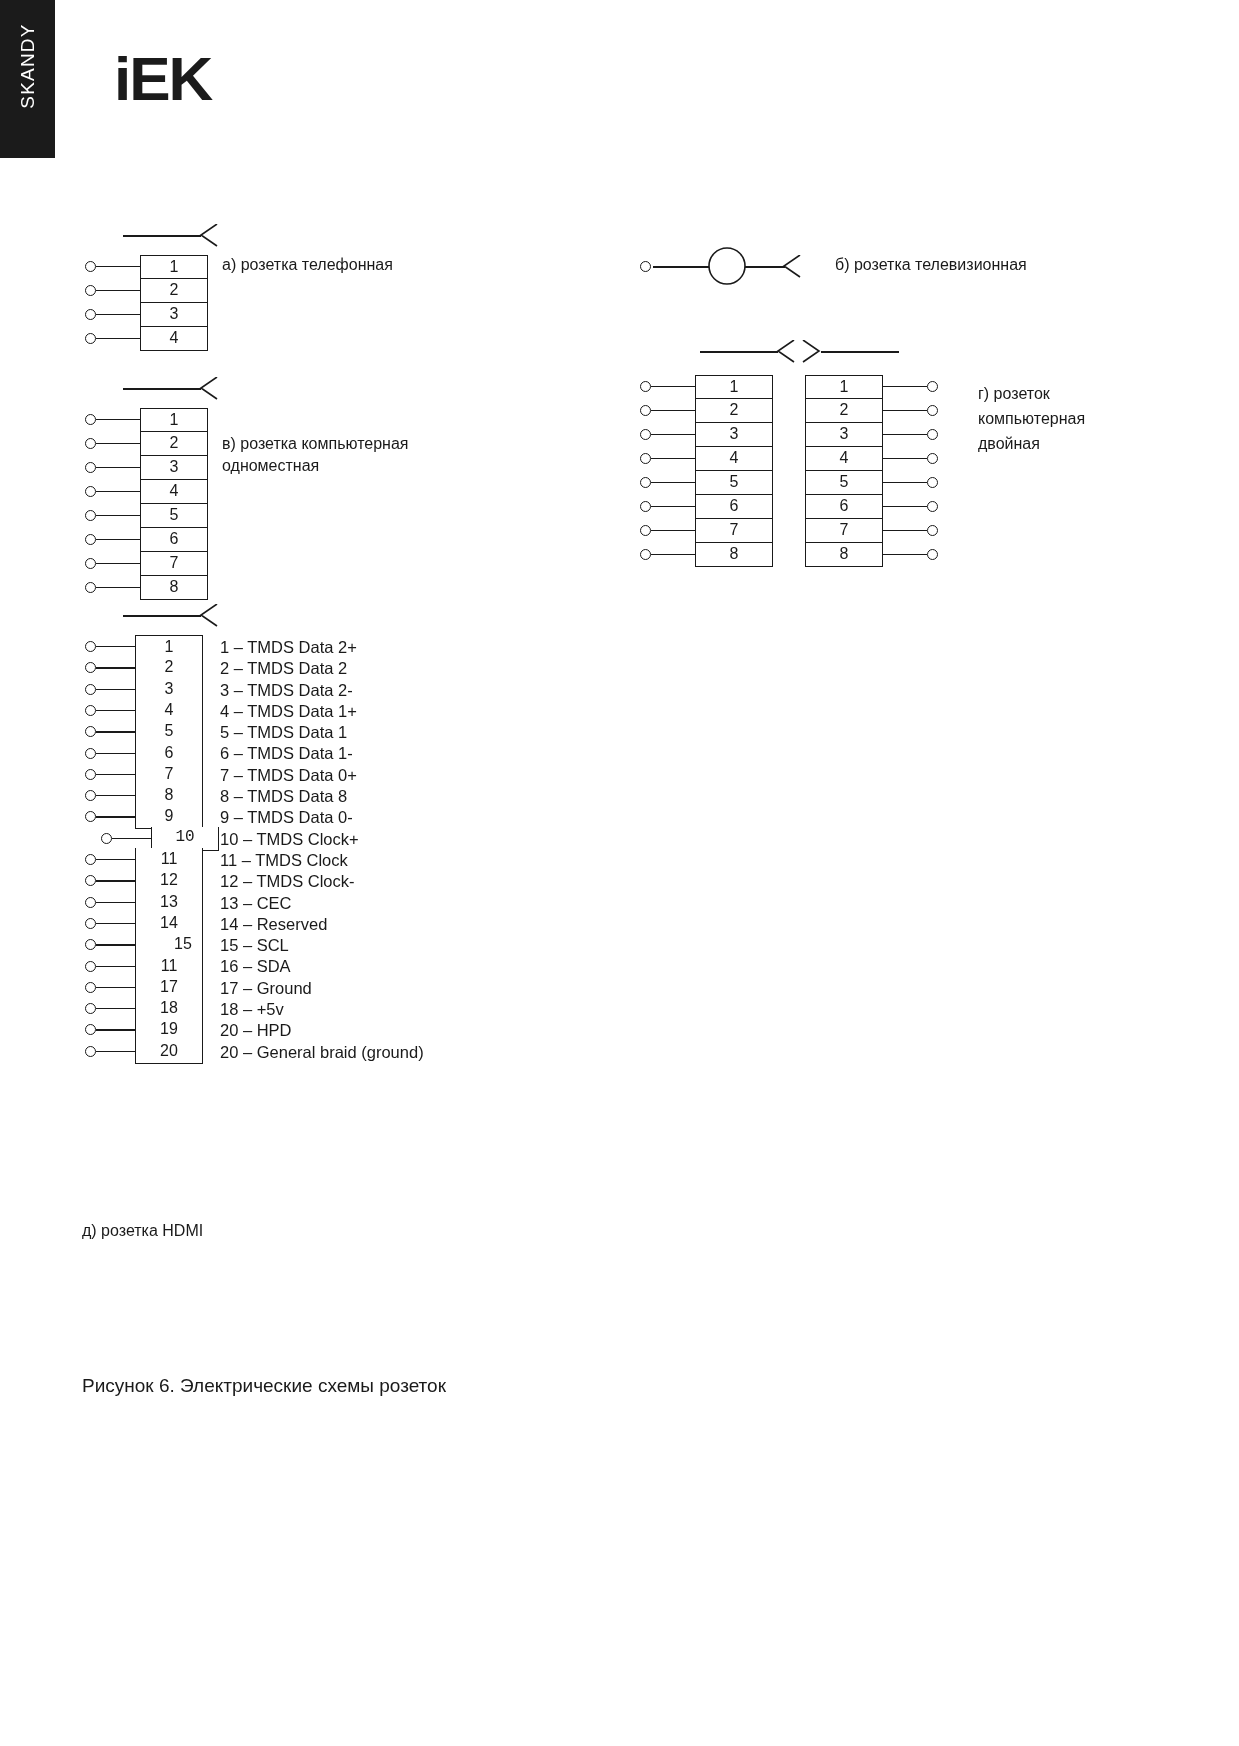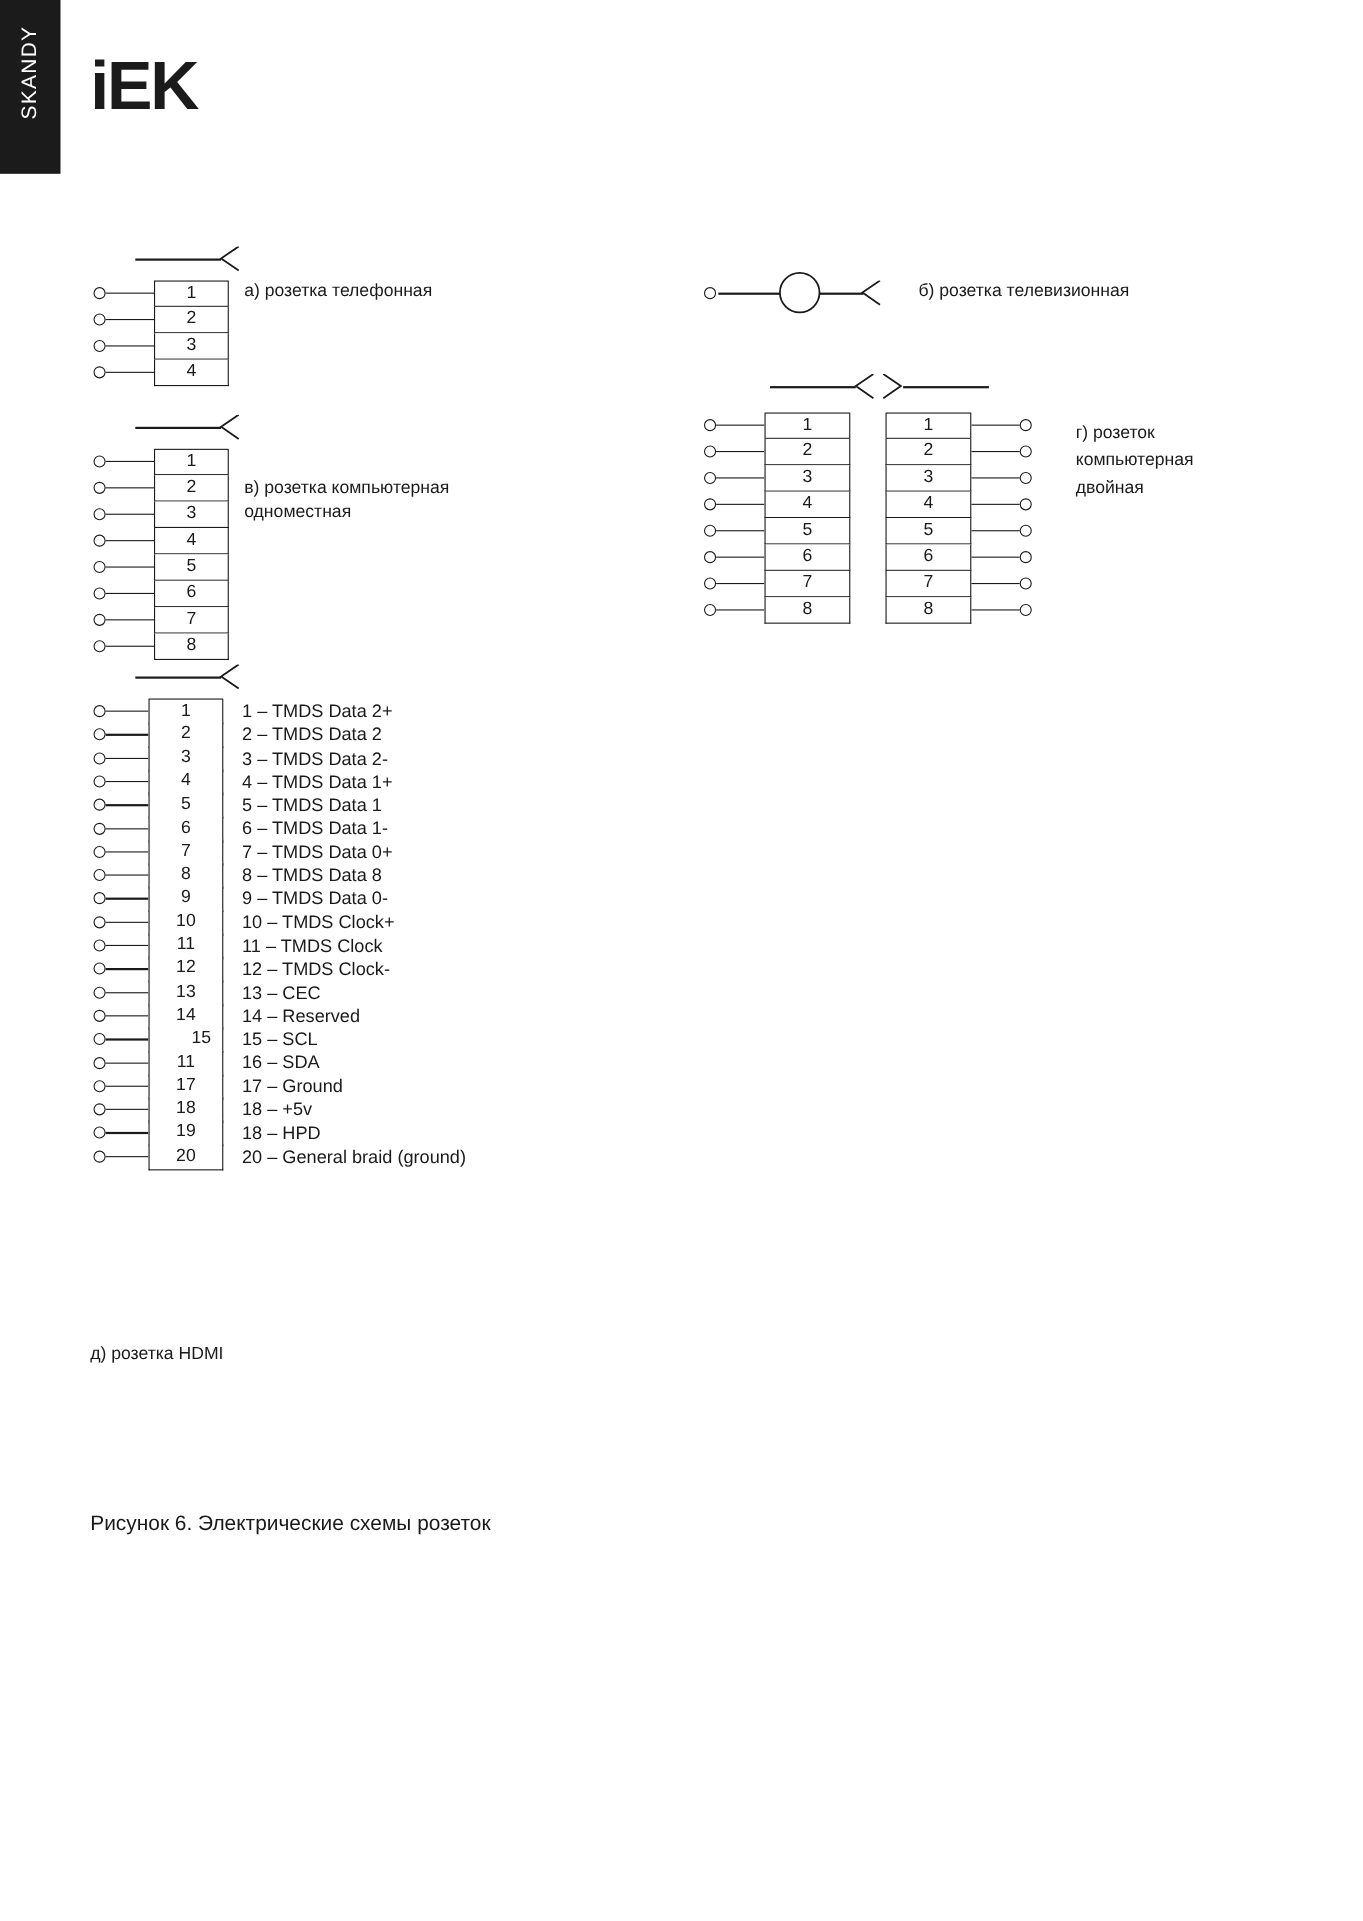--- a/index.html
+++ b/index.html
@@ -120,21 +120,21 @@
     color: #1a1a1a;
   }
 </style>
 </head>
 <body>
 
 <div class="brand-tab">
   <div class="brand-tab-label">SKANDY</div>
 </div>
 <div class="logo">
-  <span style="position:relative;">iEK</span>
+  <span style="position:relative;margin-left:32px;">iEK</span>
 </div>
 
 <div class="diagram" id="d-phone" style="left:85px; top:255px; width:400px; height:110px;">
 
   <div class="conn-line" style="left:38px; top:-20px; width:78px;"></div>
   <svg style="position:absolute; left:112px; top:-31px;" width="22" height="24">
     <polyline points="20,0 4,11 20,22" fill="none" stroke="#1a1a1a" stroke-width="1.6"></polyline>
   </svg>
 
   <div id="phone-pins">
@@ -370,21 +370,21 @@
       <div class="pin-row" style="position: absolute; left: 0px; top: 149.1px; width: 178px;">
         <div class="term" style="left: 0px;"></div>
         <div class="lead" style="left: 11px; width: 39px;"></div>
         <div class="pin-box stack" style="left: 50px; width: 68px;">8</div>
       </div>
       <div class="pin-row" style="position: absolute; left: 0px; top: 170.4px; width: 178px;">
         <div class="term" style="left: 0px;"></div>
         <div class="lead" style="left: 11px; width: 39px;"></div>
         <div class="pin-box stack" style="left: 50px; width: 68px;">9</div>
       </div>
-      <div class="pin-row" style="position: absolute; left: 0px; top: 191.7px; width: 178px;">
+      <div class="pin-row" style="position: absolute; left: 16px; top: 191.7px; width: 178px; font-family: Liberation Mono, monospace;">
         <div class="term" style="left: 0px;"></div>
         <div class="lead" style="left: 11px; width: 39px;"></div>
         <div class="pin-box stack" style="left: 50px; width: 68px;">10</div>
       </div>
       <div class="pin-row" style="position: absolute; left: 0px; top: 213px; width: 178px;">
         <div class="term" style="left: 0px;"></div>
         <div class="lead" style="left: 11px; width: 39px;"></div>
         <div class="pin-box stack" style="left: 50px; width: 68px;">11</div>
       </div>
       <div class="pin-row" style="position: absolute; left: 0px; top: 234.3px; width: 178px;">
@@ -445,20 +445,20 @@
       <div>9 – TMDS Data 0-</div>
       <div>10 – TMDS Clock+</div>
       <div>11 – TMDS Clock</div>
       <div>12 – TMDS Clock-</div>
       <div>13 – CEC</div>
       <div>14 – Reserved</div>
       <div>15 – SCL</div>
       <div>16 – SDA</div>
       <div>17 – Ground</div>
       <div>18 – +5v</div>
-      <div>18 – HPD</div>
+      <div>20 – HPD</div>
       <div>20 – General braid (ground)</div>
     </div>
 </div>
 
 <div class="small-caption" style="left:82px; top:1222px;">д) розетка HDMI</div>
 
 <div class="figure-caption" style="left:82px; top:1375px;">Рисунок 6. Электрические схемы розеток</div>
 
 </body></html>

